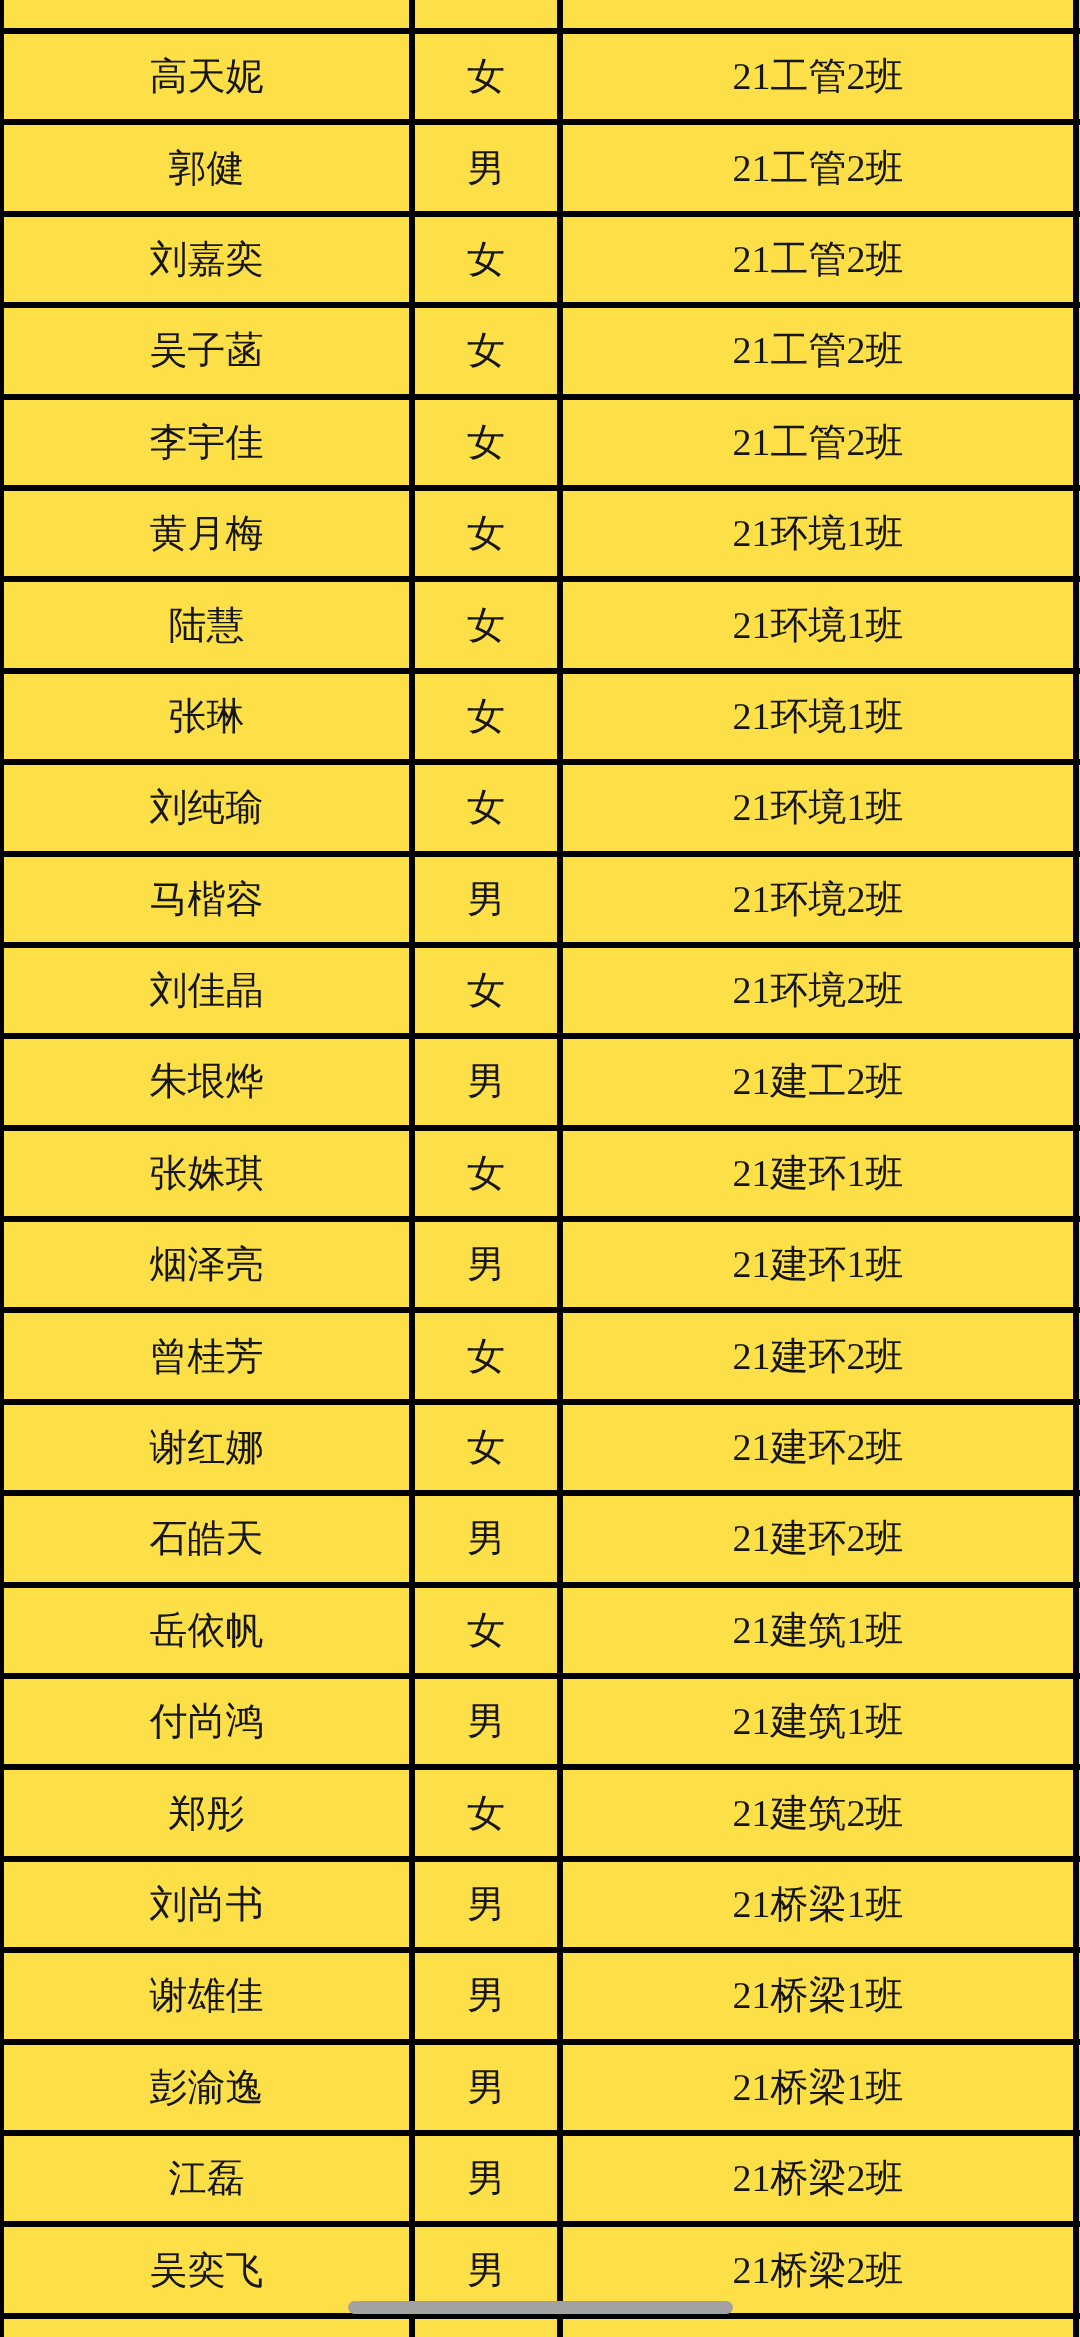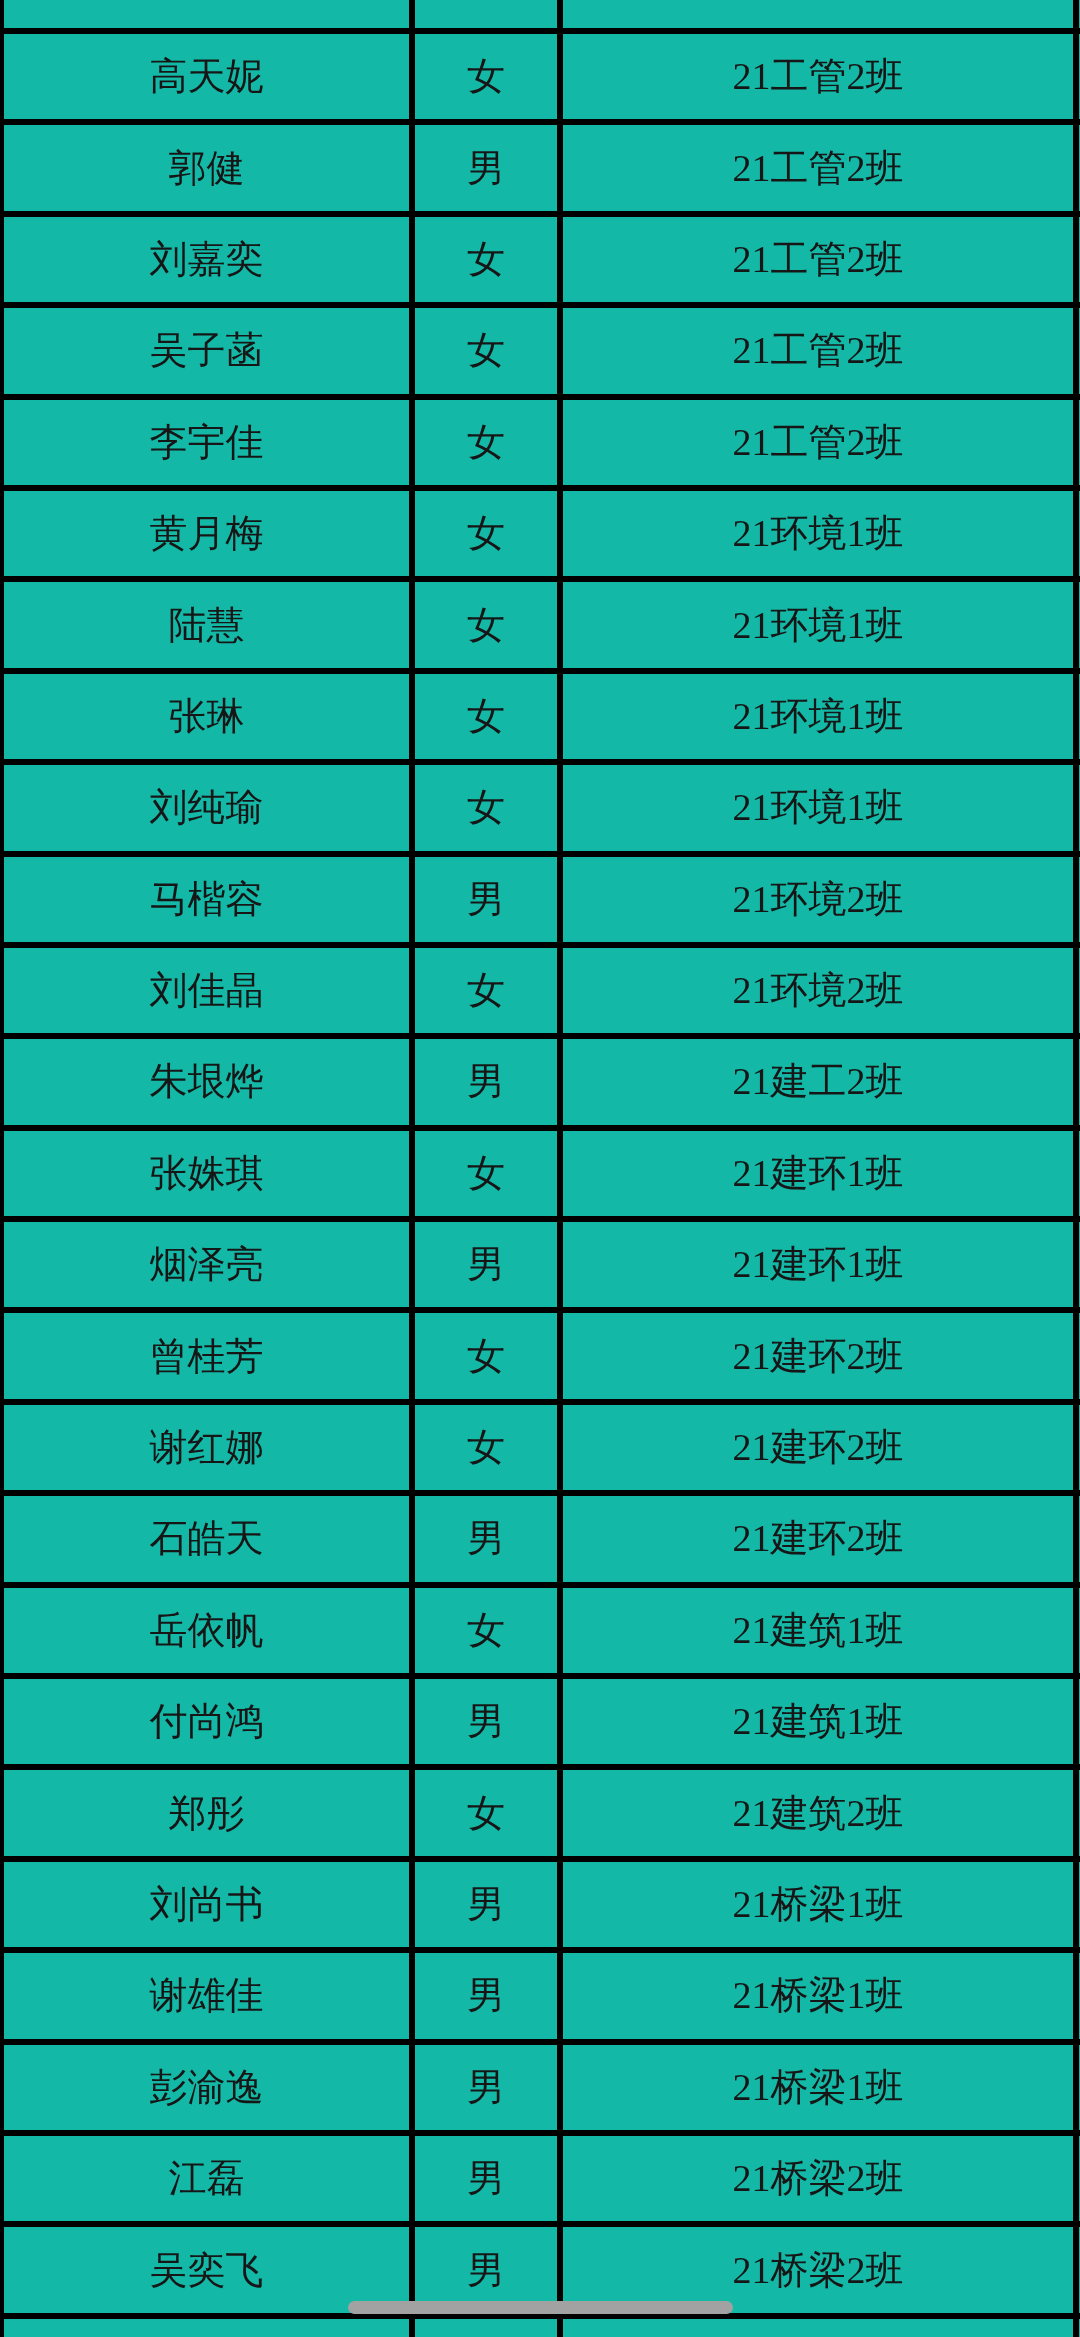--- a/index.html
+++ b/index.html
@@ -6,21 +6,21 @@
     margin: 0;
     padding: 0;
     background: #ffffff;
     font-family: "Liberation Serif", "DejaVu Serif", serif;
   }
   .viewport {
     position: relative;
     width: 1080px;
     height: 2337px;
     overflow: hidden;
-    background: #14b8a6;
+    background: #fde047;
   }
   table.roster {
     position: absolute;
     left: -2px;
     top: -64px;
     border-collapse: collapse;
     table-layout: fixed;
     width: 1215px;
   }
   table.roster td {

